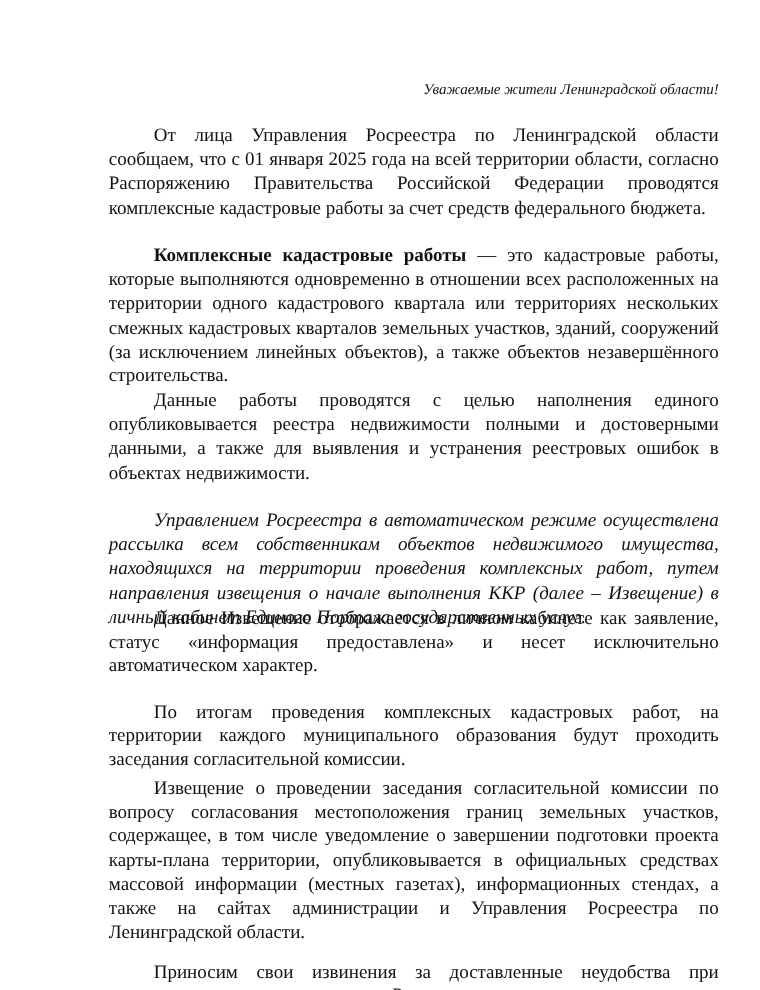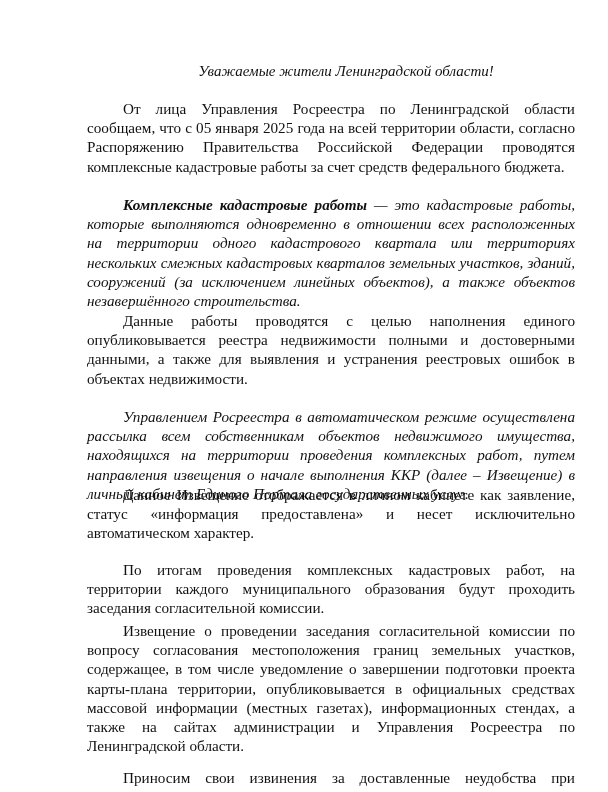--- a/index.html
+++ b/index.html
@@ -12,52 +12,52 @@
       font-family: "Liberation Serif", "DejaVu Serif", serif;
       font-size: 15.2px;
       line-height: 19.2px;
       color: #111111;
     }
     .title {
       position: absolute;
       top: 62px;
       left: 0;
       width: 488px;
-      text-align: center;
+      text-align: right;
       font-style: italic;
-      font-size: 15px;
+      font-size: 12px;
       padding-left: 30px;
       box-sizing: border-box;
       white-space: nowrap;
     }
     .para {
       position: absolute;
       left: 0;
       width: 488px;
       margin: 0;
       text-align: justify;
       text-indent: 36px;
     }
     .para b { font-weight: bold; }
     #p1 { top: 99px; }
-    #p2 { top: 195px; font-style: italic; }
+    #p2 { top: 195px; }
     #p3 { top: 311px; }
     #p4 { top: 407px; font-style: italic; }
     #p5 { top: 485px; }
     #p6 { top: 560px; }
     #p7 { top: 601px; margin-top: 20px; }
     #p8 { top: 768px; }
   </style>
 </head>
 <body>
 
 <div class="page">
   <div class="title">Уважаемые жители Ленинградской области!</div>
 
-  <p class="para" id="p1">От лица Управления Росреестра по Ленинградской области сообщаем, что с 05 января 2025 года на всей территории области, согласно Распоряжению Правительства Российской Федерации проводятся комплексные кадастровые работы за счет средств федерального бюджета.</p>
+  <p class="para" id="p1">От лица Управления Росреестра по Ленинградской области сообщаем, что с 01 января 2025 года на всей территории области, согласно Распоряжению Правительства Российской Федерации проводятся комплексные кадастровые работы за счет средств федерального бюджета.</p>
 
   <p class="para" id="p2"><b>Комплексные кадастровые работы</b><span> — это кадастровые работы, которые выполняются одновременно в отношении всех расположенных на территории одного кадастрового квартала или территориях нескольких смежных кадастровых кварталов земельных участков, зданий, сооружений (за исключением линейных объектов), а также объектов незавершённого строительства.</span></p>
 
   <p class="para" id="p3">Данные работы проводятся с целью наполнения единого опубликовывается реестра недвижимости полными и достоверными данными, а также для выявления и устранения реестровых ошибок в объектах недвижимости.</p>
 
   <p class="para" id="p4">Управлением Росреестра в автоматическом режиме осуществлена рассылка всем собственникам объектов недвижимого имущества, находящихся на территории проведения комплексных работ, путем направления извещения о начале выполнения ККР (далее – Извещение) в личный кабинет Единого Портала государственных услуг.</p>
 
   <p class="para" id="p5">Данное Извещение отображается в личном кабинете как заявление, статус «информация предоставлена» и несет исключительно автоматическом характер.</p>
 
   <p class="para" id="p6">По итогам проведения комплексных кадастровых работ, на территории каждого муниципального образования будут проходить заседания согласительной комиссии.</p>

